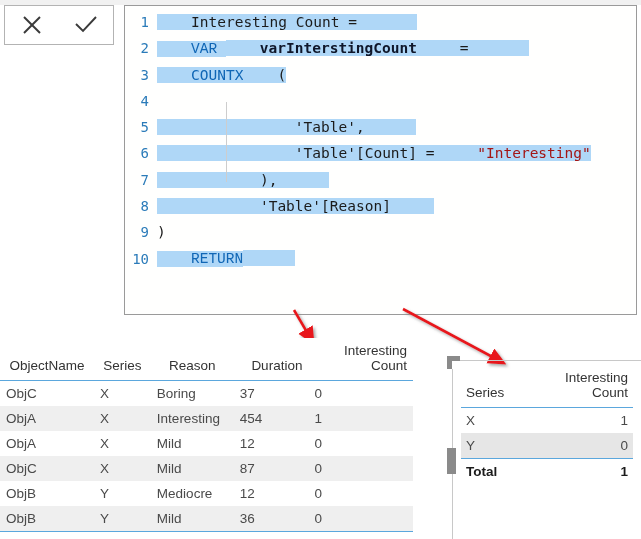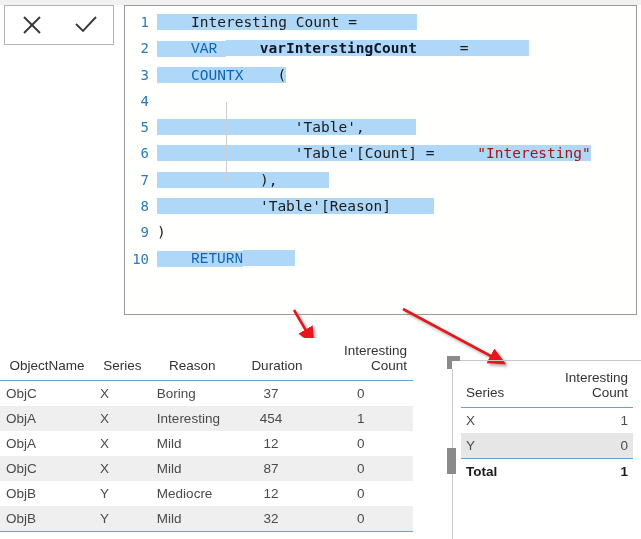--- a/index.html
+++ b/index.html
@@ -119,21 +119,21 @@
     background:#ffffff;
   }
   #left-table td{
     font-size:13.5px;
     color:#4a4a4a;
     padding:5px 6px;
     text-align:left;
     height:14px;
   }
   #left-table tr.alt td{background:#efefef;}
-  #left-table .num{text-align:center;}
+  #left-table .num{text-align:left;}
   #left-table th.num{text-align:right;}
   #left-table tr.total td{
     font-weight:bold;color:#1b1b1b;
     border-top:1px solid #5ba7dd;
   }
 
   
   #right-panel{
     position:absolute;left:443px;top:360px;
     width:198px;height:179px;
@@ -318,21 +318,21 @@
         <td>ObjB</td>
         <td>Y</td>
         <td>Mediocre</td>
         <td class="num">12</td>
         <td class="num">0</td>
       </tr>
       <tr class="alt">
         <td>ObjB</td>
         <td>Y</td>
         <td>Mild</td>
-        <td class="num">32</td>
+        <td class="num">36</td>
         <td class="num">0</td>
       </tr>
       <tr class="total">
         <td>Total</td>
         <td></td>
         <td></td>
         <td class="num">634</td>
         <td class="num">1</td>
       </tr>
     </tbody>

